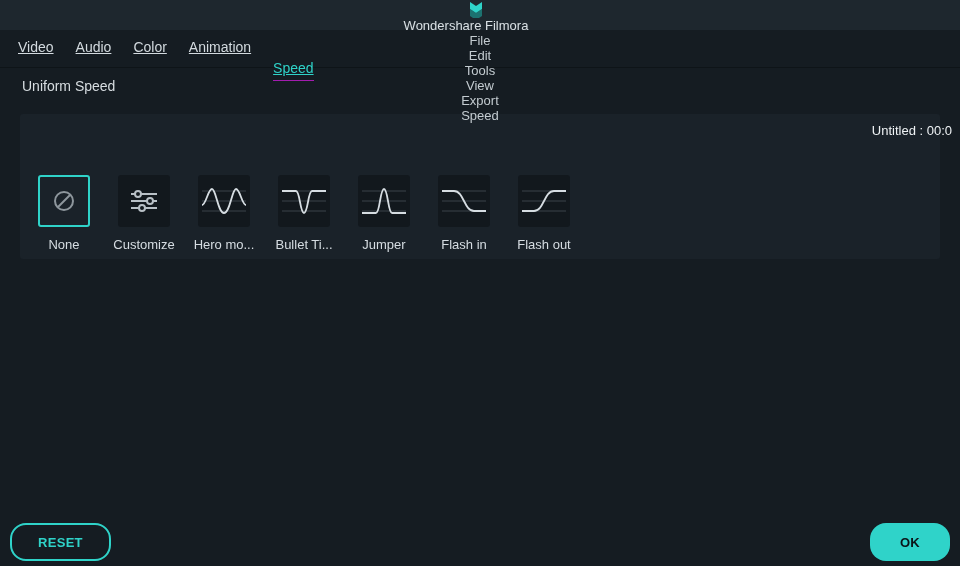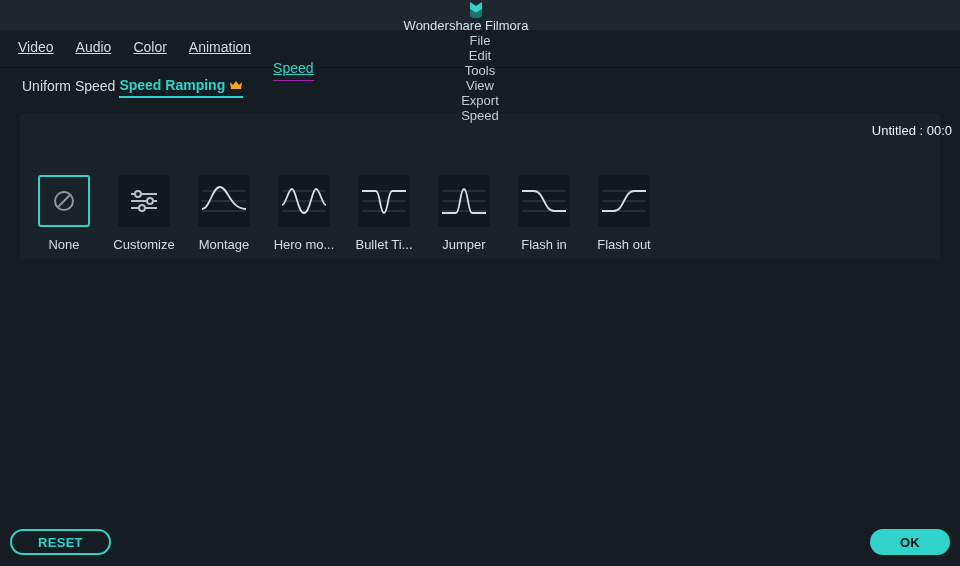--- a/index.html
+++ b/index.html
@@ -113,21 +113,21 @@
     position: absolute;
     bottom: 0; left: 0; right: 0;
     height: 48px;
     display: flex; align-items: center;
     justify-content: space-between;
     padding: 0 10px;
     background: #151c22;
   }
   .btn {
     border-radius: 16px;
-    height: 26px;
+    height: 38px;
     padding: 0 22px;
     font-size: 13px;
     font-weight: 700;
     cursor: pointer;
     display: flex; align-items: center; justify-content: center;
     letter-spacing: 0.3px;
   }
   .btn-reset {
     border: 2px solid #2fd3c9;
     color: #2fd3c9;
@@ -167,28 +167,20 @@
   <div class="tab">Audio</div>
   <div class="tab">Color</div>
   <div class="tab">Animation</div>
   <div class="tab active">Speed</div>
 </div>
 
 <div class="subtab-row">
   <div class="subtab">
     <span>Uniform Speed</span>
   </div>
-  <div class="subtab active">
-    <span>Speed Ramping</span>
-    <span class="crown">
-      <svg width="14" height="12" viewBox="0 0 14 12">
-          <path d="M1 3 L4 6 L7 2 L10 6 L13 3 L12 10 L2 10 Z" fill="#f5a623"></path>
-        </svg>
-    </span>
-  </div>
 </div>
 
 <div class="preset-panel">
   <div class="preset-row">
 
     <div class="preset selected">
       <div class="thumb">
         <svg width="26" height="26" viewBox="0 0 26 26">
             <circle cx="13" cy="13" r="9" stroke="#8d969c" stroke-width="2" fill="none"></circle>
             <line x1="7" y1="19" x2="19" y2="7" stroke="#8d969c" stroke-width="2"></line>
@@ -204,31 +196,20 @@
             <circle cx="11" cy="7" r="3" fill="#12181d" stroke="#b8c0c6" stroke-width="2"></circle>
           <line x1="4" y1="14" x2="30" y2="14" stroke="#b8c0c6" stroke-width="2"></line>
             <circle cx="23" cy="14" r="3" fill="#12181d" stroke="#b8c0c6" stroke-width="2"></circle>
           <line x1="4" y1="21" x2="30" y2="21" stroke="#b8c0c6" stroke-width="2"></line>
             <circle cx="15" cy="21" r="3" fill="#12181d" stroke="#b8c0c6" stroke-width="2"></circle>
         </svg>
       </div>
       <div class="preset-label">Customize</div>
     </div>
 
-    <div class="preset">
-      <div class="thumb">
-        <svg width="48" height="40" viewBox="0 0 48 40">
-          <line x1="2" y1="10" x2="46" y2="10" stroke="#3a434a"></line>
-            <line x1="2" y1="20" x2="46" y2="20" stroke="#3a434a"></line>
-            <line x1="2" y1="30" x2="46" y2="30" stroke="#3a434a"></line>
-          <path d="M2 28 C 10 28, 12 6, 20 6 C 28 6, 30 28, 46 28" stroke="#d6dde2" stroke-width="1.8" fill="none"></path>
-        </svg>
-      </div>
-      <div class="preset-label">Montage</div>
-    </div>
 
     <div class="preset">
       <div class="thumb">
         <svg width="48" height="40" viewBox="0 0 48 40">
           <line x1="2" y1="10" x2="46" y2="10" stroke="#3a434a"></line>
             <line x1="2" y1="20" x2="46" y2="20" stroke="#3a434a"></line>
             <line x1="2" y1="30" x2="46" y2="30" stroke="#3a434a"></line>
           <path d="M2 24 C 6 24, 8 8, 12 8 C 16 8, 18 32, 24 32 C 30 32, 32 8, 36 8 C 40 8, 42 24, 46 24" stroke="#d6dde2" stroke-width="1.8" fill="none"></path>
         </svg>
       </div>

